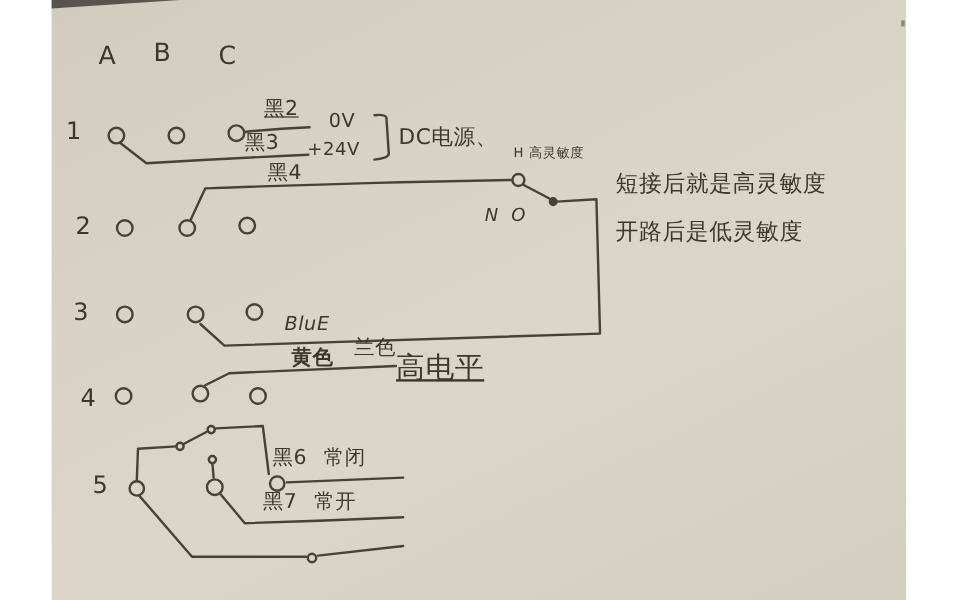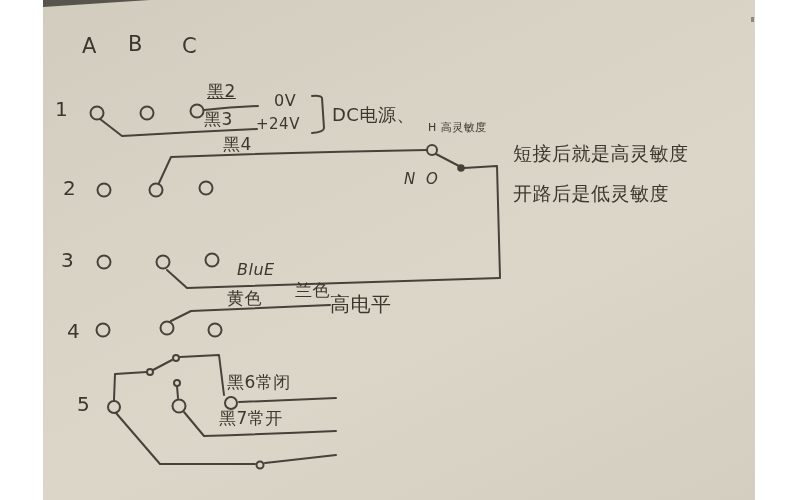--- a/index.html
+++ b/index.html
@@ -13,21 +13,21 @@
     background:linear-gradient(155deg,#d2ccbe 0%, #d9d3c6 35%, #dcd6c9 60%, #d4cec0 100%);
   }
   svg.ink { position:absolute; left:0; top:0; }
   .lbl {
     position:absolute; color:#3c362d; white-space:nowrap; line-height:1;
     letter-spacing:0.5px;
   }
   .num { font-size:20px; }
   .hdr { font-size:21px; }
   .pair span { display:inline-block; }
-  .pair span + span { }
+  .pair span + span { margin-left:14px; }
   .it { font-style:italic; }
 </style>
 </head>
 <body>
 
 <div id="stage">
 
   <div class="paper"></div>
 
   <svg class="ink" width="800" height="500" viewBox="0 0 800 500" fill="none" stroke="#47413a" stroke-width="2" stroke-linecap="round" stroke-linejoin="round">
@@ -87,37 +87,37 @@
   <div class="lbl hdr" style="left:82px;top:36px;">A</div>
   <div class="lbl hdr" style="left:128px;top:34px;">B</div>
   <div class="lbl hdr" style="left:182px;top:36px;">C</div>
 
   <div class="lbl num" style="left:55px;top:99px;">1</div>
   <div class="lbl num" style="left:63px;top:178px;">2</div>
   <div class="lbl num" style="left:61px;top:250px;">3</div>
   <div class="lbl num" style="left:67px;top:321px;">4</div>
   <div class="lbl num" style="left:77px;top:394px;">5</div>
 
-  <div class="lbl" style="left:207px;top:83px;font-size:17px;text-decoration:underline;">黑2</div>
+  <div class="lbl" style="left:220px;top:83px;font-size:17px;text-decoration:underline;">黑2</div>
   <div class="lbl" style="left:262px;top:93px;font-size:16px;margin-left:12px;">0V</div>
   <div class="lbl" style="left:204px;top:111px;font-size:17px;">黑3</div>
   <div class="lbl" style="left:256px;top:117px;font-size:15px;">+24V</div>
   <div class="lbl" style="left:332px;top:106px;font-size:18px;">DC电源、</div>
   <div class="lbl" style="left:223px;top:136px;font-size:17px;">黑4</div>
 
   <div class="lbl" style="left:428px;top:122px;font-size:11px;">H 高灵敏度</div>
   <div class="lbl it" style="left:404px;top:172px;font-size:15px;letter-spacing:3px;">N O</div>
 
   <div class="lbl" style="left:513px;top:144px;font-size:19px;">短接后就是高灵敏度</div>
   <div class="lbl" style="left:513px;top:184px;font-size:19px;">开路后是低灵敏度</div>
 
   <div class="lbl it" style="left:237px;top:262px;font-size:16px;">BluE</div>
   <div class="lbl" style="left:295px;top:254px;font-size:17px;margin-top:28px;">兰色</div>
-  <div class="lbl" style="left:227px;top:290px;font-size:17px;">黄色</div>
-  <div class="lbl" style="left:330px;top:294px;font-size:20px;">高电平</div>
+  <div class="lbl" style="left:243px;top:290px;font-size:17px;font-weight:bold;">黄色</div>
+  <div class="lbl" style="left:330px;top:294px;font-size:24px;text-decoration:underline;">高电平</div>
 
   <div class="lbl pair" style="left:227px;top:374px;font-size:17px;">
     <span>黑6</span><span>常闭</span>
   </div>
   <div class="lbl pair" style="left:219px;top:410px;font-size:17px;">
     <span>黑7</span><span>常开</span>
   </div>
 
 </div>
 

